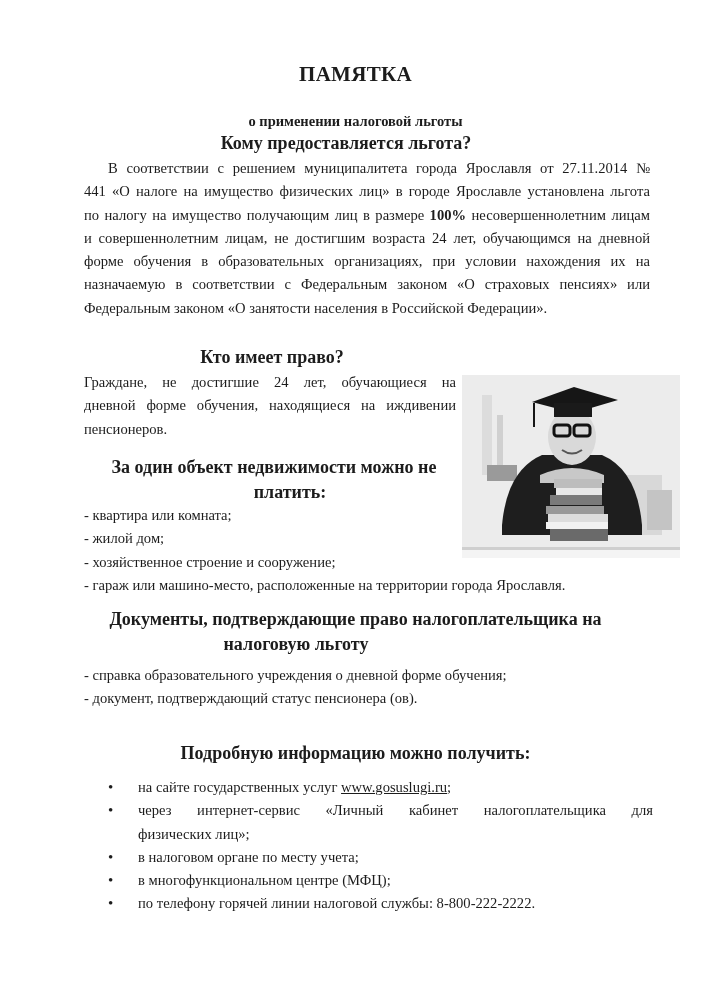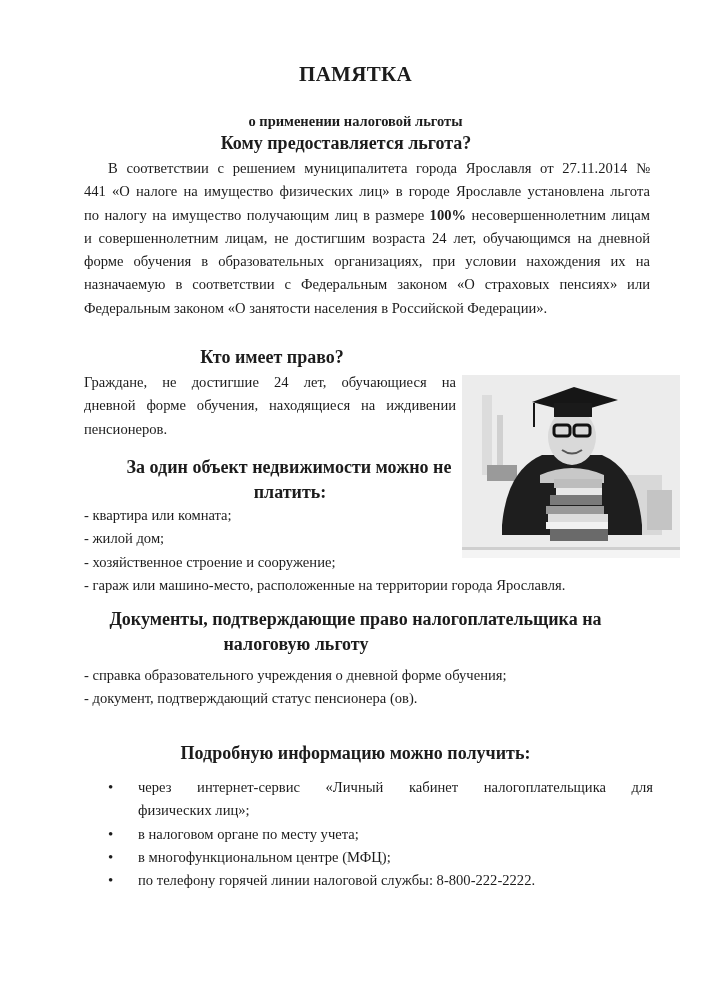--- a/index.html
+++ b/index.html
@@ -71,39 +71,42 @@
       <rect x="94" y="113" width="46" height="7" fill="#e8e8e8"></rect>
       <rect x="88" y="120" width="52" height="10" fill="#7a7a7a"></rect>
       <rect x="84" y="131" width="58" height="8" fill="#999"></rect>
       <rect x="86" y="139" width="60" height="8" fill="#dddddd"></rect>
       <rect x="84" y="147" width="62" height="7" fill="#f2f2f2"></rect>
       <rect x="88" y="154" width="58" height="12" fill="#6a6a6a"></rect>
       <rect x="0" y="172" width="218" height="3" fill="#cfcfcf"></rect>
     </svg>
   </div>
 
-  <div class="abs h-center" style="left:83px; width:412px; top:457px;">За один объект недвижимости можно не</div>
+  <div class="abs h-center" style="left:68px; width:412px; top:457px;">За один объект недвижимости можно не</div>
   <div class="abs h-center" style="left:84px; width:412px; top:482px;">платить:</div>
   <ul class="abs list body-text" style="left:84px; top:504px;">
     <li class="line">- квартира или комната;</li>
     <li class="line">- жилой дом;</li>
     <li class="line">- хозяйственное строение и сооружение;</li>
     <li class="line">- гараж или машино-место, расположенные на территории  города Ярославля.</li>
   </ul>
 
   <div class="abs h-center" style="left:0; width:711px; top:609px;">Документы, подтверждающие право налогоплательщика на</div>
   <div class="abs h-center" style="left:0; width:592px; top:634px;">налоговую льготу</div>
   <ul class="abs list body-text" style="left:84px; top:664px;">
     <li class="line">- справка образовательного учреждения о дневной форме обучения;</li>
     <li class="line">- документ, подтверждающий статус пенсионера (ов).</li>
   </ul>
 
   <div class="abs h-center" style="left:0; width:711px; top:743px;">Подробную информацию можно получить:</div>
   <ul class="abs list bullet-list body-text" style="left:98px; width:555px; top:776px;">
     <li>
+      <span>на сайте государственных услуг </span><a class="link">www.gosuslugi.ru</a><span>;</span>
+    </li>
+    <li>
       <span class="jline">через   интернет-сервис   «Личный   кабинет   налогоплательщика   для</span>
       <span class="line">физических лиц»;</span>
     </li>
     <li class="line">в налоговом органе по месту учета;</li>
     <li class="line">в многофункциональном центре (МФЦ);</li>
     <li class="line">по телефону горячей линии налоговой службы: 8-800-222-2222.</li>
   </ul>
 
 </div>
 

